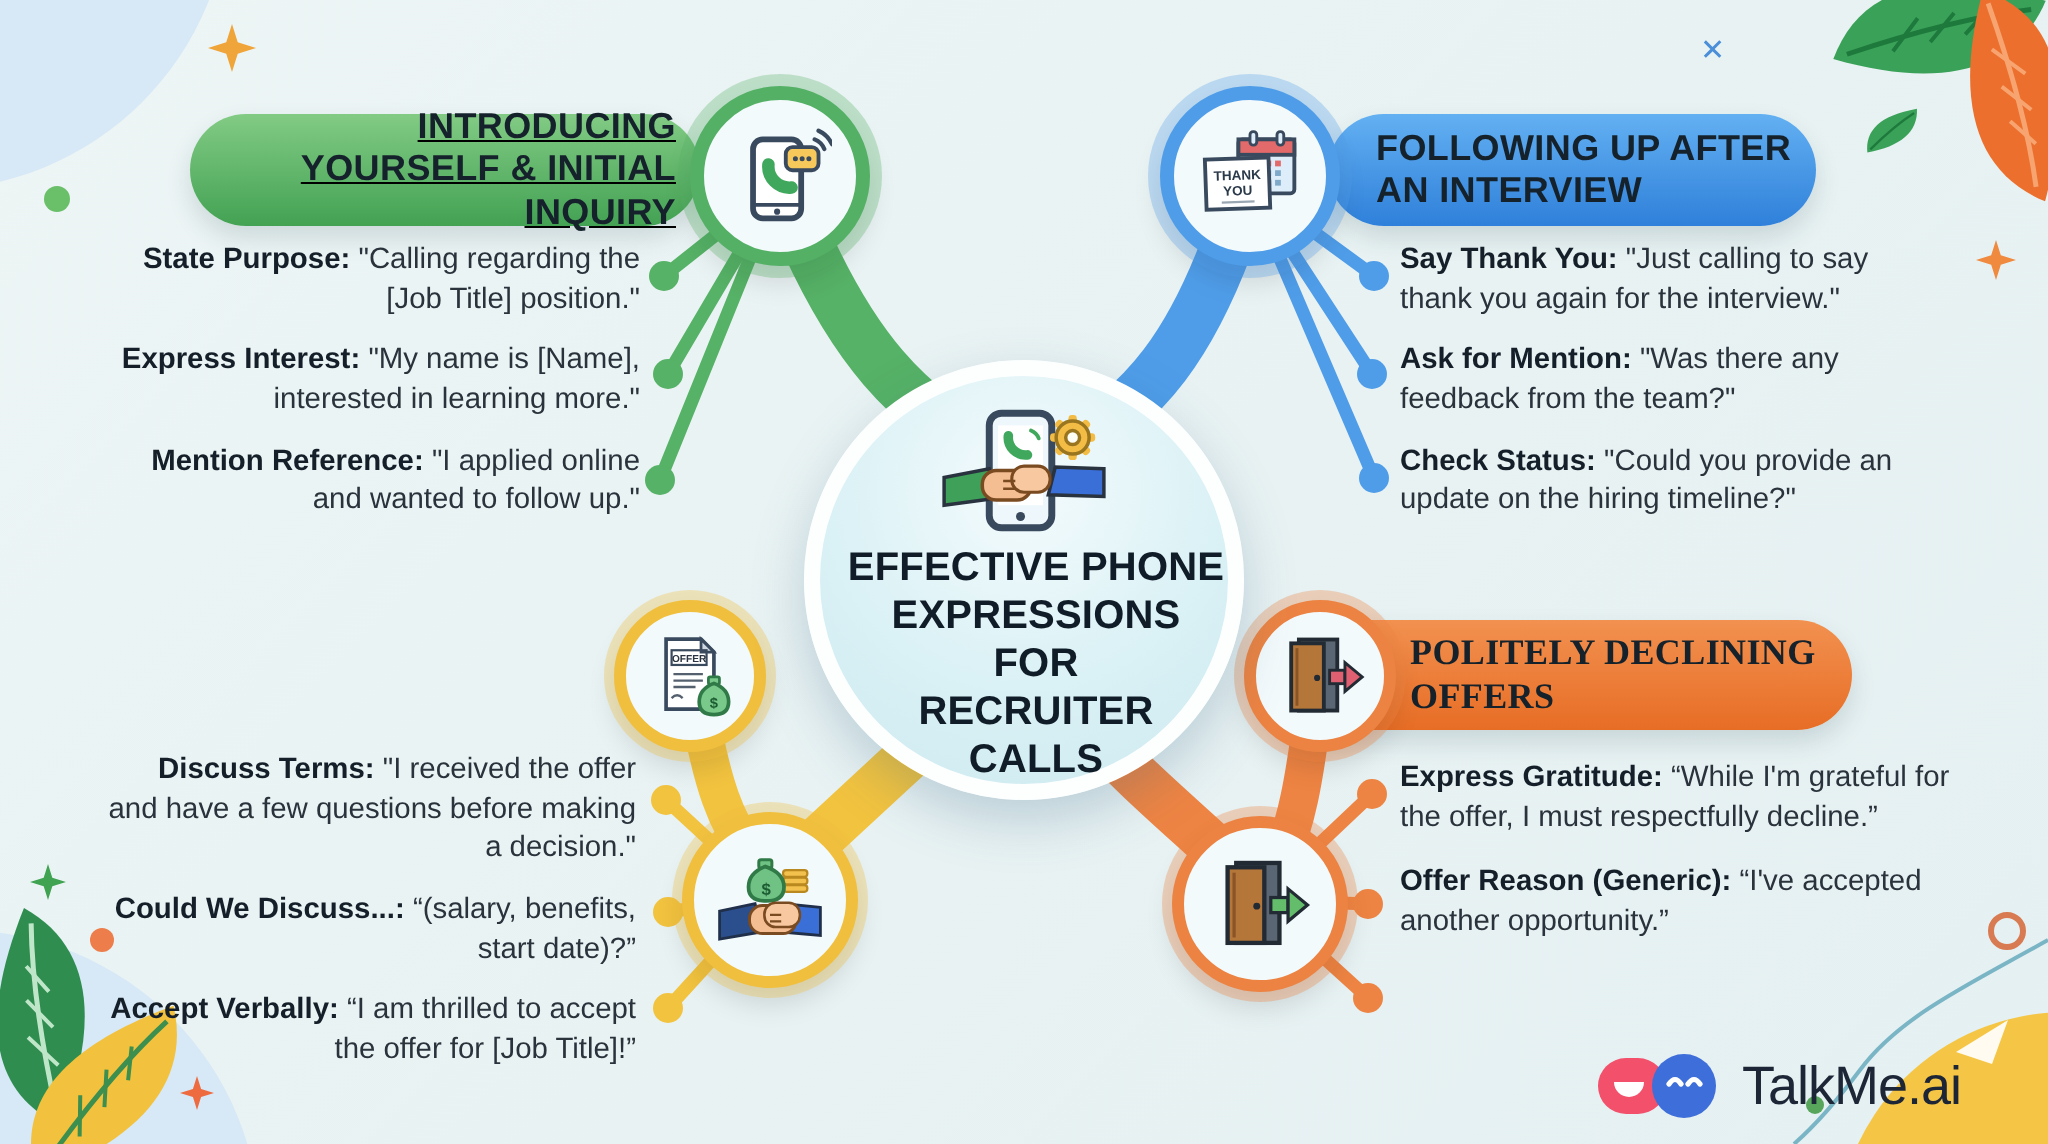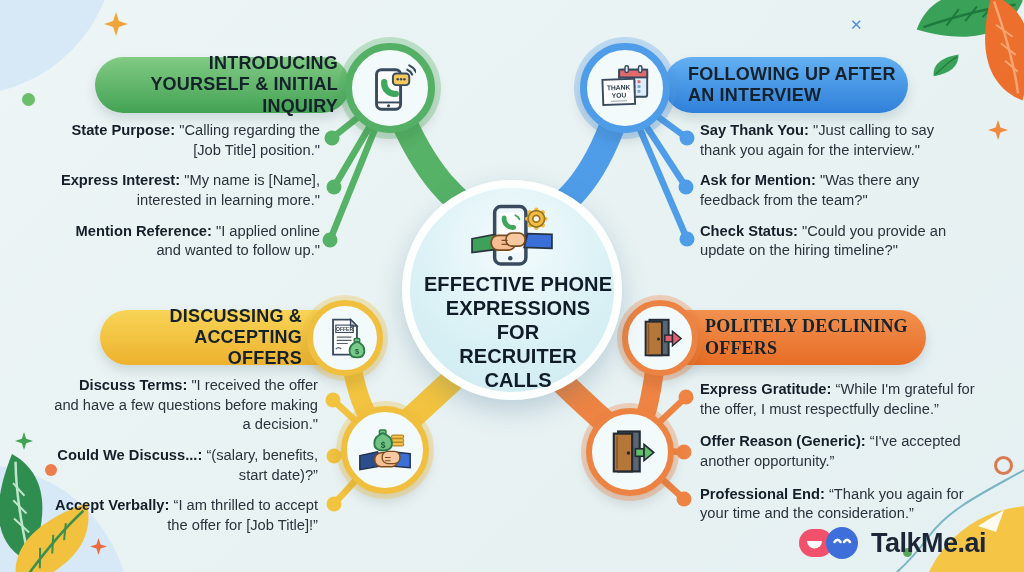--- a/index.html
+++ b/index.html
@@ -19,21 +19,21 @@
   .ring{position:absolute;border-radius:50%;background:transparent;}
   .cross{position:absolute;font-weight:bold;color:#4a8fd8;font-size:15px;}
   .leafwrap{position:absolute;}
   .flag{position:absolute;}
   
   .connectors{position:absolute;left:0;top:0;z-index:2;}
   
   .pill{position:absolute;z-index:3;display:flex;align-items:center;border-radius:29px;
         box-shadow:0 6px 12px rgba(30,60,70,.15);}
   .pill-title{font-weight:700;font-size:18px;line-height:1.18;color:#15222b;letter-spacing:.2px;width:100%;}
-  .pill-green{left:95px;top:57px;width:255px;height:56px;background:linear-gradient(180deg,#82cb85,#43a253);}
+  .pill-green{left:95px;top:57px;width:255px;height:56px;background:linear-gradient(180deg,#82cb85,#43a253);text-decoration:underline;}
   .pill-green .pill-title{text-align:right;padding-right:12px;padding-left:14px;}
   .pill-blue{left:664px;top:57px;width:244px;height:56px;background:linear-gradient(180deg,#63b0f2,#2f80da);}
   .pill-blue .pill-title{text-align:left;padding-left:24px;padding-right:8px;}
   .pill-yellow{left:100px;top:310px;width:252px;height:55px;background:linear-gradient(180deg,#f8d457,#edb22d);}
   .pill-yellow .pill-title{text-align:right;padding-right:50px;padding-left:20px;}
   .pill-orange{left:634px;top:310px;width:292px;height:55px;background:linear-gradient(180deg,#f29150,#e76d25);font-family:Liberation Serif, serif;}
   .pill-orange .pill-title{text-align:left;padding-left:71px;padding-right:10px;}
   
   .node{position:absolute;z-index:4;border-radius:50%;background:#f3fafc;
         display:flex;align-items:center;justify-content:center;box-sizing:border-box;}
@@ -58,21 +58,21 @@
   .bullets{position:absolute;z-index:5;}
   .bullet{margin:0 0 11px 0;font-size:14.7px;line-height:1.34;color:#2a333c;}
   .b-label{font-weight:700;color:#141f29;}
   .bul-tl{left:56px;top:121px;width:264px;text-align:right;}
   .bul-tr{left:700px;top:121px;width:260px;text-align:left;}
   .bul-bl{left:54px;top:376px;width:264px;text-align:right;}
   .bul-br{left:700px;top:380px;width:276px;text-align:left;}
   .bul-br .bullet{margin-bottom:13px;}
   
   .brand{position:absolute;z-index:6;left:798px;top:524px;display:flex;align-items:center;gap:7px;}
-  .brand-text{font-weight:700;font-size:27px;letter-spacing:-.5px;color:#1d2636;}
+  .brand-text{font-weight:400;font-size:27px;letter-spacing:-.5px;color:#1d2636;}
 </style>
 </head>
 <body>
 
 <div class="stage">
 
   <div class="blob blob-tl"></div>
   <div class="blob blob-bl"></div>
   <div class="blob blob-br"></div>
   <div class="sparkle" style="left:104px;top:12px;width:24px;height:24px;background:#f0a53a;"></div>
@@ -176,23 +176,20 @@
         <circle cx="684" cy="499" r="7.5"></circle>
       </g>
   </svg>
 
   <div class="pill pill-green">
     <div class="pill-title">INTRODUCING YOURSELF &amp; INITIAL INQUIRY</div>
   </div>
   <div class="pill pill-blue">
     <div class="pill-title">FOLLOWING UP AFTER AN INTERVIEW</div>
   </div>
-  <div class="pill pill-yellow">
-    <div class="pill-title">DISCUSSING &amp; ACCEPTING OFFERS</div>
-  </div>
   <div class="pill pill-orange">
     <div class="pill-title">POLITELY DECLINING OFFERS</div>
   </div>
 
   <div class="node node-green node-tl">
     <svg width="52" height="52" viewBox="0 0 54 54">
       <rect x="13" y="8" width="25" height="41" rx="5" fill="#ffffff" stroke="#3a4a5e" stroke-width="3"></rect>
       <line x1="13" y1="42" x2="38" y2="42" stroke="#3a4a5e" stroke-width="2"></line>
       <circle cx="25.5" cy="45.5" r="1.6" fill="#3a4a5e"></circle>
       <path d="M21 21 a11 11 0 0 0 12 12" stroke="#3fa85c" stroke-width="6.5" fill="none" stroke-linecap="round"></path>
@@ -328,21 +325,20 @@
 
   <div class="bullets bul-bl">
     <p class="bullet"><span class="b-label">Discuss Terms:</span> <span class="b-text">"I received the offer and have a few questions before making a decision."</span></p>
     <p class="bullet"><span class="b-label">Could We Discuss...:</span> <span class="b-text">“(salary, benefits, start date)?”</span></p>
     <p class="bullet"><span class="b-label">Accept Verbally:</span> <span class="b-text">“I am thrilled to accept the offer for [Job Title]!”</span></p>
   </div>
 
   <div class="bullets bul-br">
     <p class="bullet"><span class="b-label">Express Gratitude:</span> <span class="b-text">“While I'm grateful for the offer, I must respectfully decline.”</span></p>
     <p class="bullet"><span class="b-label">Offer Reason (Generic):</span> <span class="b-text">“I've accepted another opportunity.”</span></p>
-    <p class="bullet"><span class="b-label">Professional End:</span> <span class="b-text">“Thank you again for your time and the consideration.”</span></p>
   </div>
 
   <div class="brand">
     <svg width="66" height="38" viewBox="0 0 66 38">
       <rect x="1" y="5" width="34" height="28" rx="14" fill="#f2506b"></rect>
       <path d="M9 17 a7.5 7.5 0 0 0 15 0 z" fill="#ffffff"></path>
       <circle cx="44" cy="19" r="16" fill="#3e6ed9"></circle>
       <path d="M36.5 18 q3 -4.5 6 0 M46 18 q3 -4.5 6 0" stroke="#ffffff" stroke-width="2.6" fill="none" stroke-linecap="round"></path>
     </svg>
     <span class="brand-text">TalkMe.ai</span>

